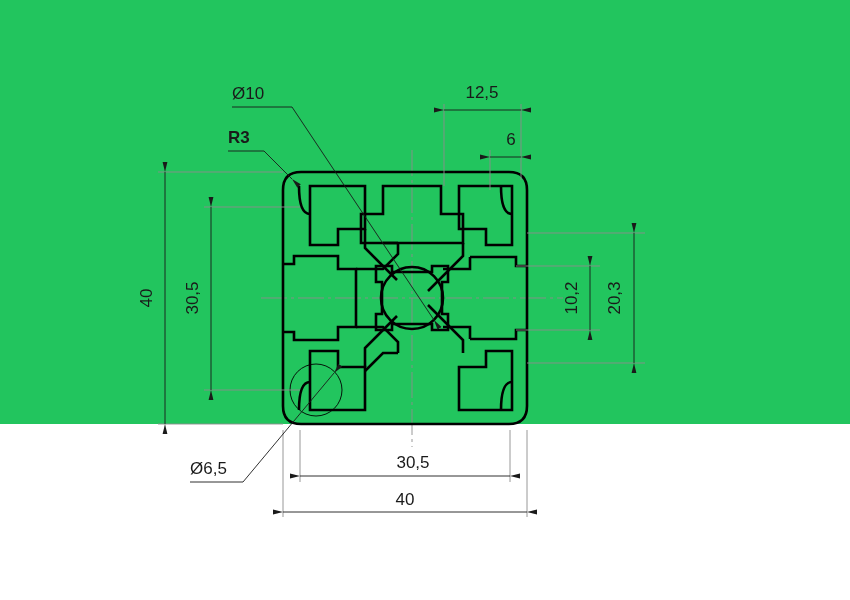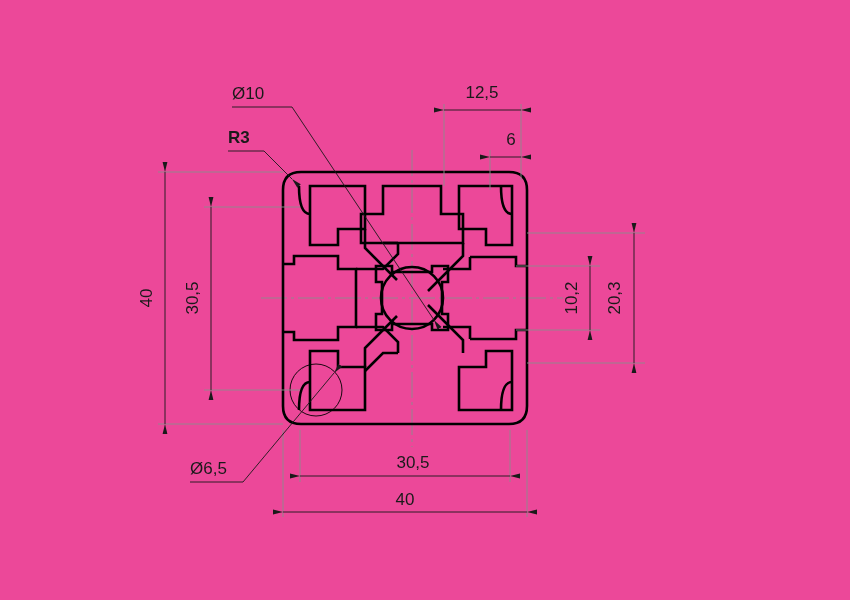--- a/index.html
+++ b/index.html
@@ -1,18 +1,18 @@
 <!DOCTYPE html>
 <html><head>
 <meta charset="utf-8">
 <style>
   html,body{margin:0;padding:0;background:#ffffff;}
   body{width:850px;height:600px;overflow:hidden;
        font-family:"Liberation Sans",sans-serif;color:#000;}
-  #sheet{position:relative;width:850px;height:600px;background:#ec4899;}
+  #sheet{position:relative;width:850px;height:424px;background:#22c55e;}
   svg{display:block;}
   text{font-family:"Liberation Sans",sans-serif;fill:#1a1a1a;}
 </style>
 </head>
 <body>
 
 <div id="sheet">
 <svg width="850" height="600" viewBox="0 0 850 600">
 
   <defs>

